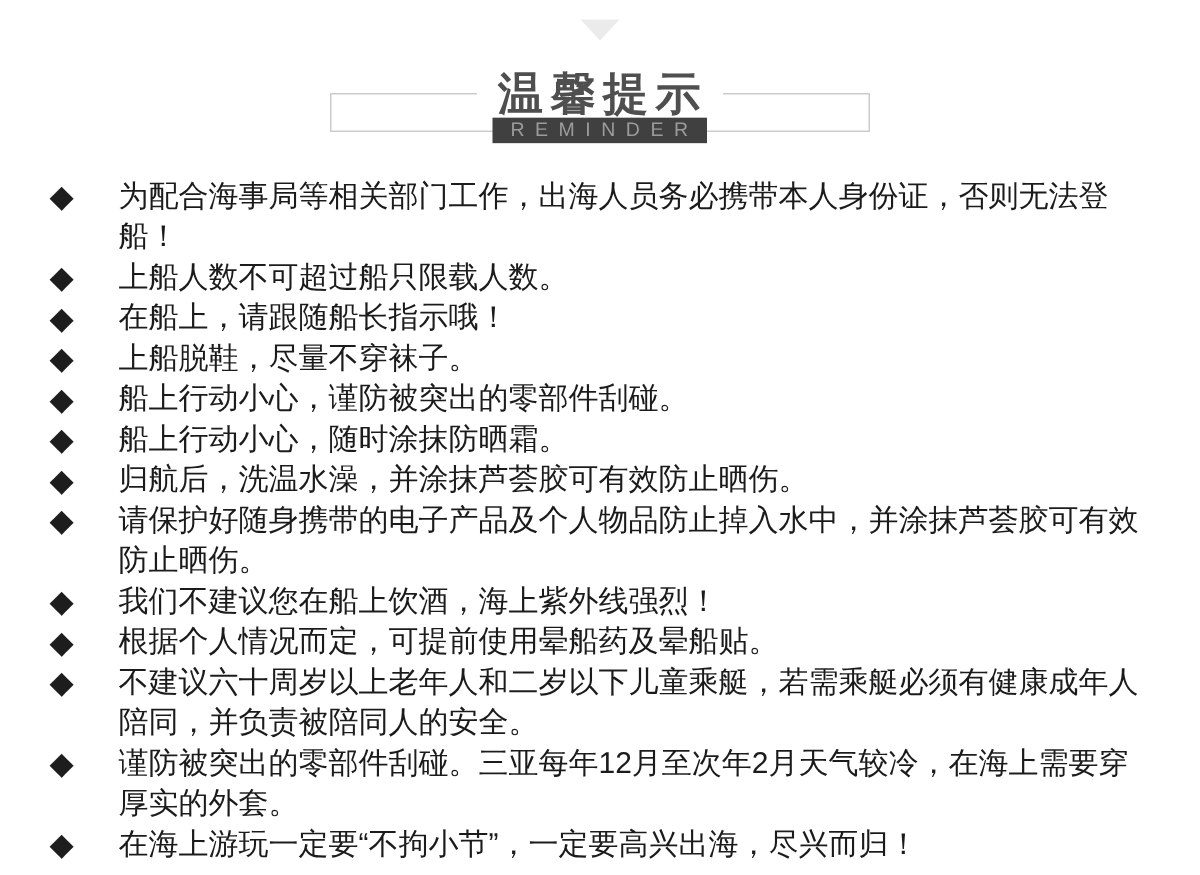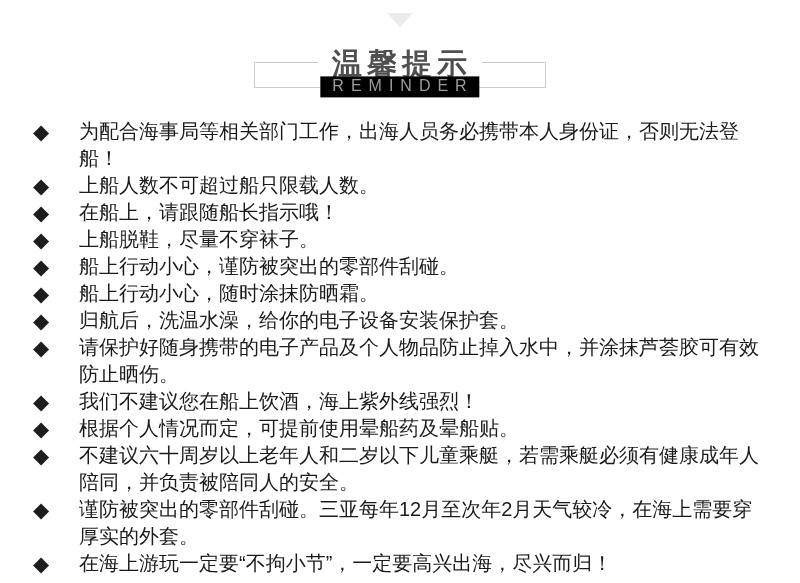--- a/index.html
+++ b/index.html
@@ -18,21 +18,21 @@
   .top-triangle {
     width: 0;
     height: 0;
     margin: 13px auto 0 auto;
     border-left: 13px solid transparent;
     border-right: 13px solid transparent;
     border-top: 14px solid var(--triangle-color, #ebebeb);
   }
   .header-frame {
     position: relative;
-    width: 292px;
+    width: 360px;
     height: 26px;
     margin: 35px auto 0 auto;
     border: 1px solid var(--frame-color, #cccccc);
     box-sizing: border-box;
   }
   .header-title {
     position: absolute;
     top: 0;
     left: 50%;
     transform: translate(-50%, -50%);
@@ -43,23 +43,23 @@
     letter-spacing: 5px;
     color: var(--title-color, #4f4f4f);
     white-space: nowrap;
     line-height: 1.1;
   }
   .header-subtitle {
     position: absolute;
     bottom: 0;
     left: 50%;
     transform: translate(-50%, 50%);
-    background: #000000;
+    background: #404040;
     padding: 0 6px 0 12px;
-    font-size: 16px;
+    font-size: 13px;
     letter-spacing: 7px;
     color: var(--subtitle-color, #9b9b9b);
     white-space: nowrap;
     line-height: 1.3;
   }
   
   .reminder-list {
     list-style: none;
     margin: 30px 33px 0 33px;
     padding: 0;
@@ -121,21 +121,21 @@
     <span class="reminder-text">船上行动小心，谨防被突出的零部件刮碰。</span>
   </li>
 
   <li class="reminder-item">
     <span class="diamond">◆</span>
     <span class="reminder-text">船上行动小心，随时涂抹防晒霜。</span>
   </li>
 
   <li class="reminder-item">
     <span class="diamond">◆</span>
-    <span class="reminder-text">归航后，洗温水澡，给你的电子设备安装保护套。</span>
+    <span class="reminder-text">归航后，洗温水澡，并涂抹芦荟胶可有效防止晒伤。</span>
   </li>
 
   <li class="reminder-item">
     <span class="diamond">◆</span>
     <span class="reminder-text">请保护好随身携带的电子产品及个人物品防止掉入水中，并涂抹芦荟胶可有效防止晒伤。</span>
   </li>
 
   <li class="reminder-item">
     <span class="diamond">◆</span>
     <span class="reminder-text">我们不建议您在船上饮酒，海上紫外线强烈！</span>

